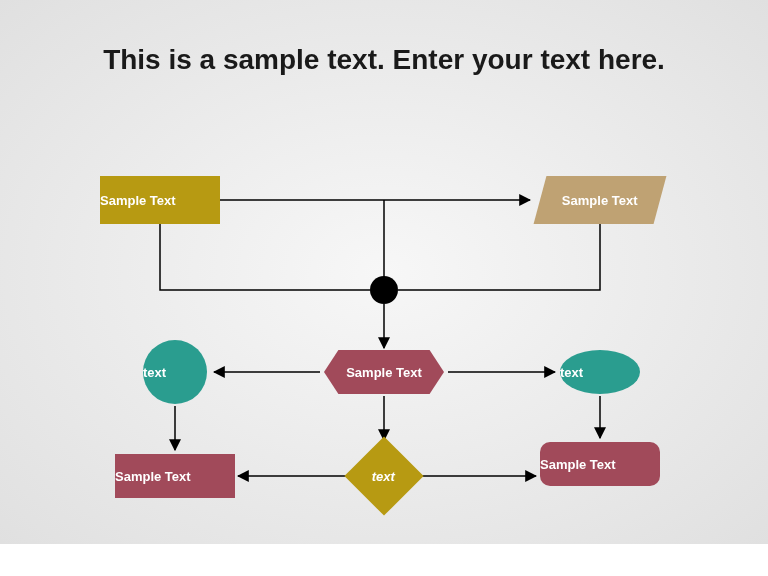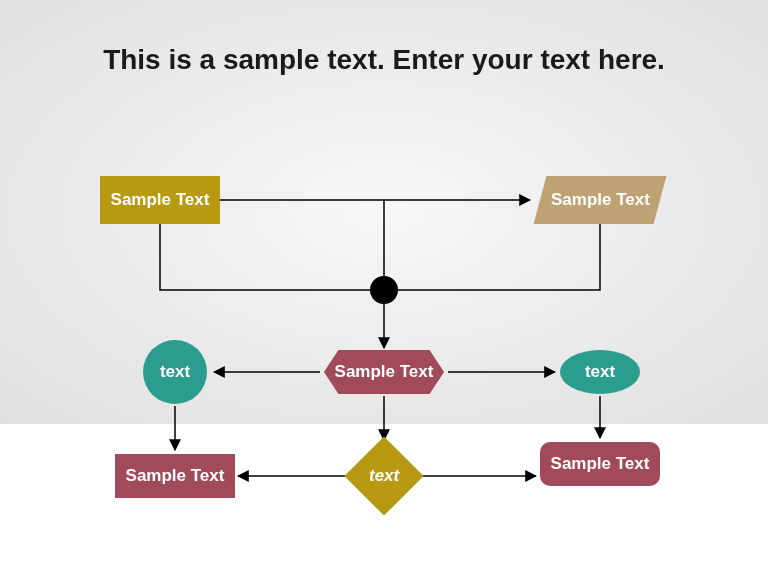--- a/index.html
+++ b/index.html
@@ -1,18 +1,18 @@
 <!DOCTYPE html>
 <html><head>
 <meta charset="utf-8">
 <style>
   html,body{margin:0;padding:0;width:768px;height:576px;font-family:Arial,Helvetica,sans-serif;}
-  .canvas{position:relative;width:768px;height:424px;background:radial-gradient(ellipse at center,#f7f7f7 0%,#e0e0e0 100%);text-decoration:underline;}
+  .canvas{position:relative;width:768px;height:544px;background:radial-gradient(ellipse at center,#f7f7f7 0%,#e0e0e0 100%);text-decoration:underline;}
   .title{position:absolute;left:0;right:0;top:44px;text-align:center;font-size:28px;font-weight:bold;color:#1a1a1a;}
-  .node{position:absolute;display:flex;align-items:center;justify-content:center;color:#fff;font-size:17px;font-weight:600;}
+  .node{position:absolute;display:flex;align-items:center;color:#fff;font-size:13px;font-weight:600;}
   .rect-olive{background:#b79a12;width:120px;height:48px;}
   .para-tan{width:120px;height:48px;}
   .para-tan .inner{width:100%;height:100%;background:#bfa273;transform:skewX(-15deg);display:flex;align-items:center;justify-content:center;}
   .para-tan .inner span{transform:skewX(15deg);}
   .blackdot{width:28px;height:28px;background:#000;border-radius:50%;}
   .circle-teal{width:64px;height:64px;background:#2a9d8f;border-radius:50%;}
   .ellipse-teal{width:80px;height:44px;background:#2a9d8f;border-radius:50%;}
   .hex-maroon{width:120px;height:44px;}
   .hex-maroon .inner{width:100%;height:100%;background:#a14a5a;clip-path:polygon(12% 0,88% 0,100% 50%,88% 100%,12% 100%,0 50%);display:flex;align-items:center;justify-content:center;}
   .rect-maroon{background:#a14a5a;width:120px;height:44px;}

